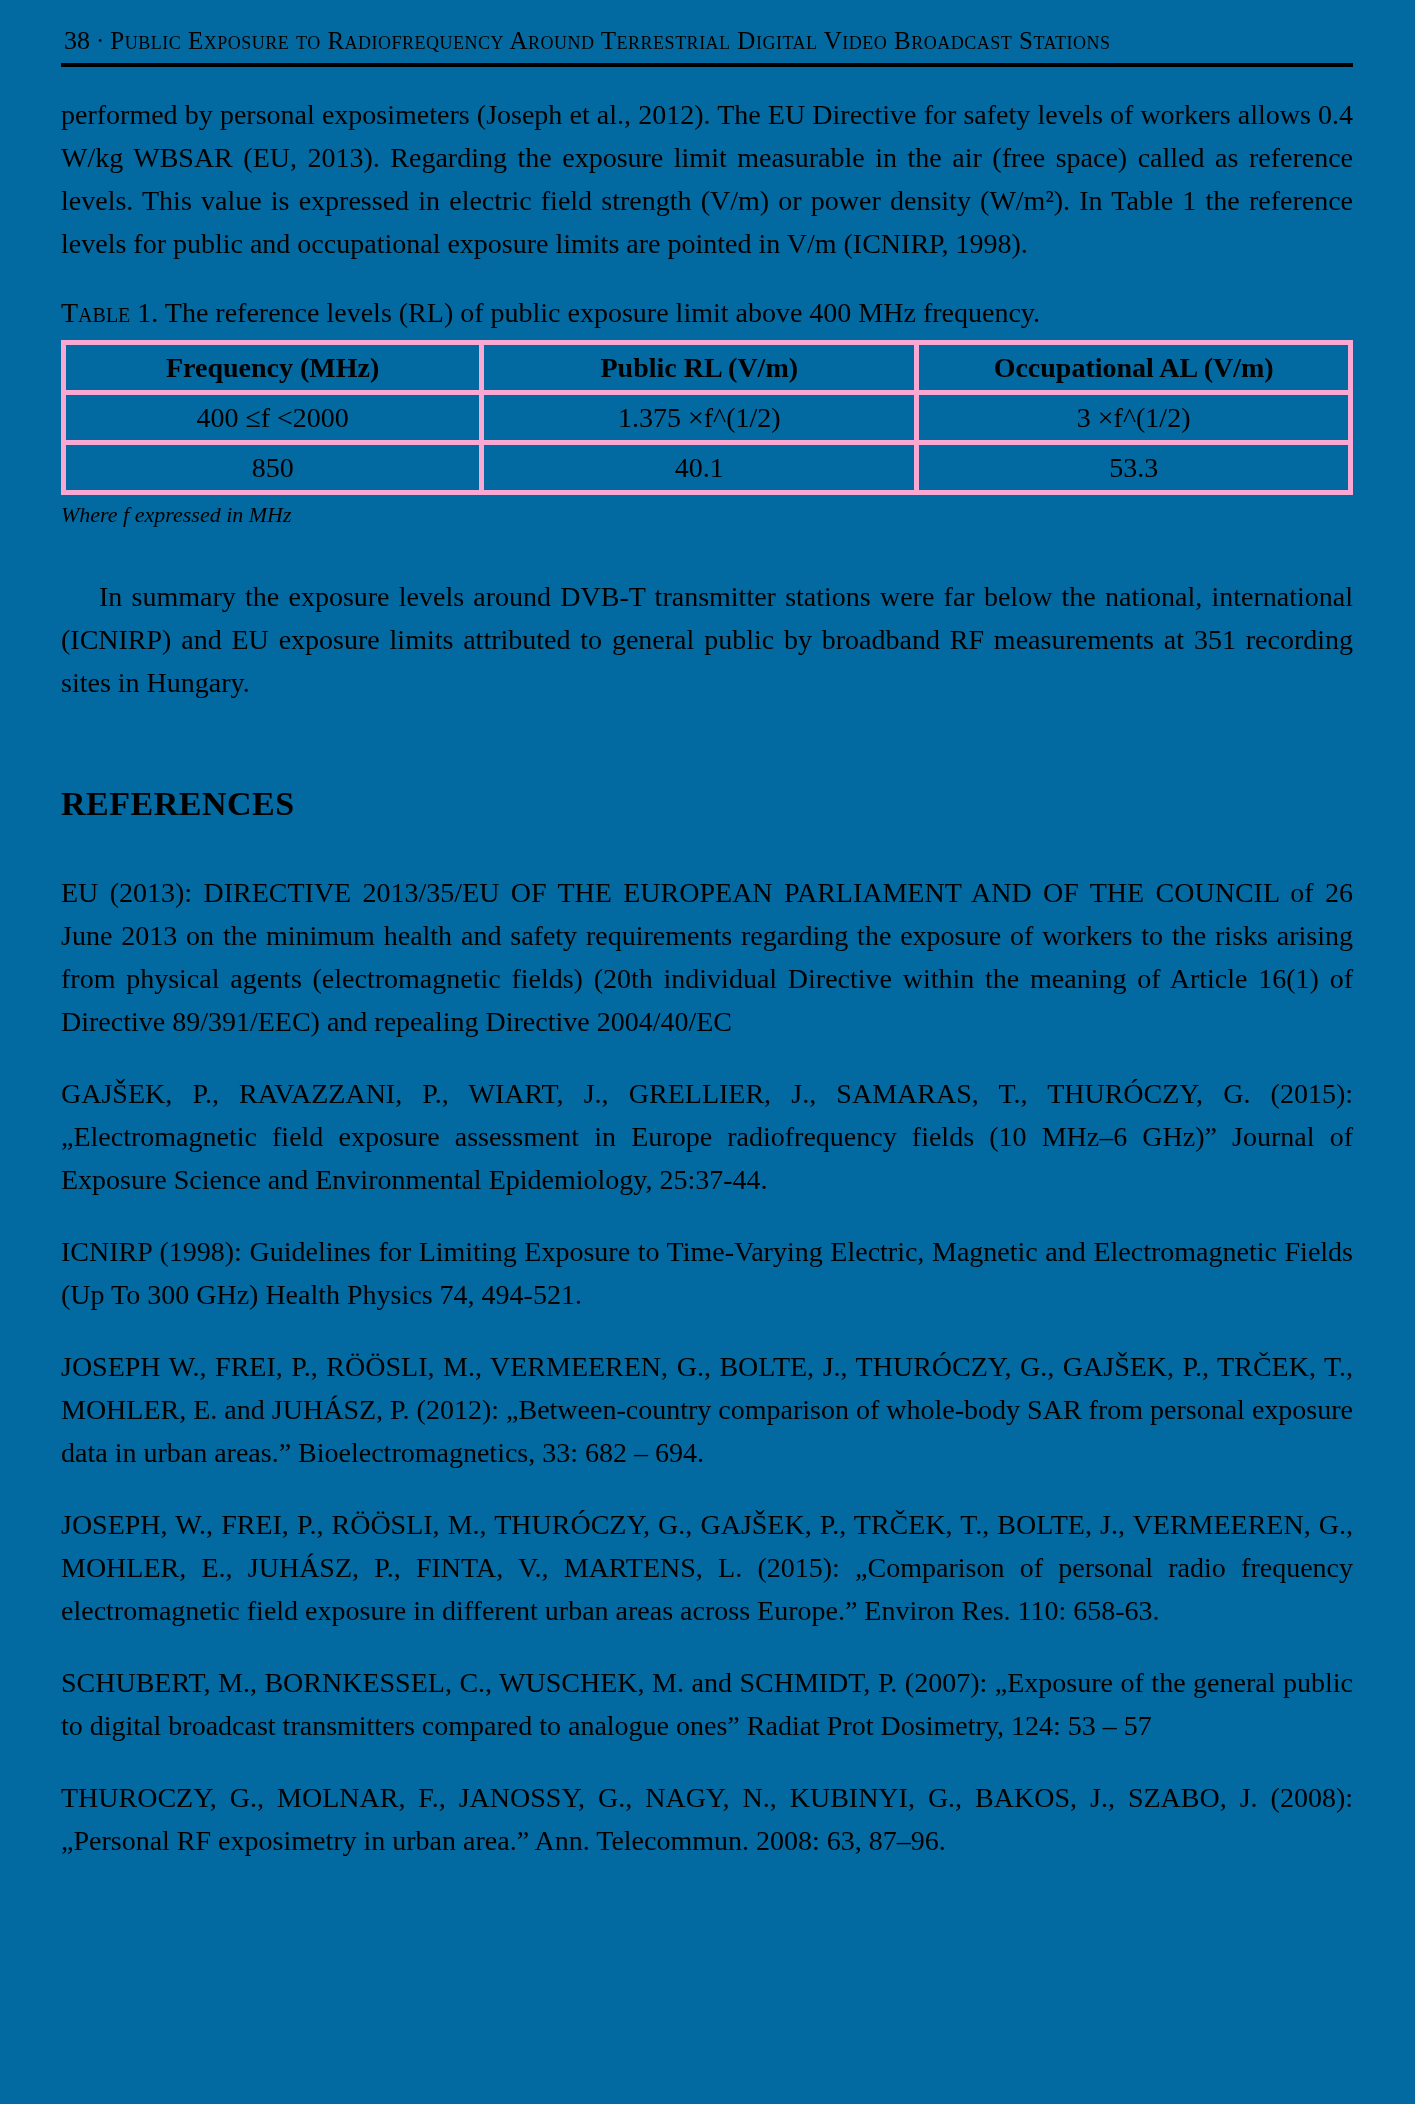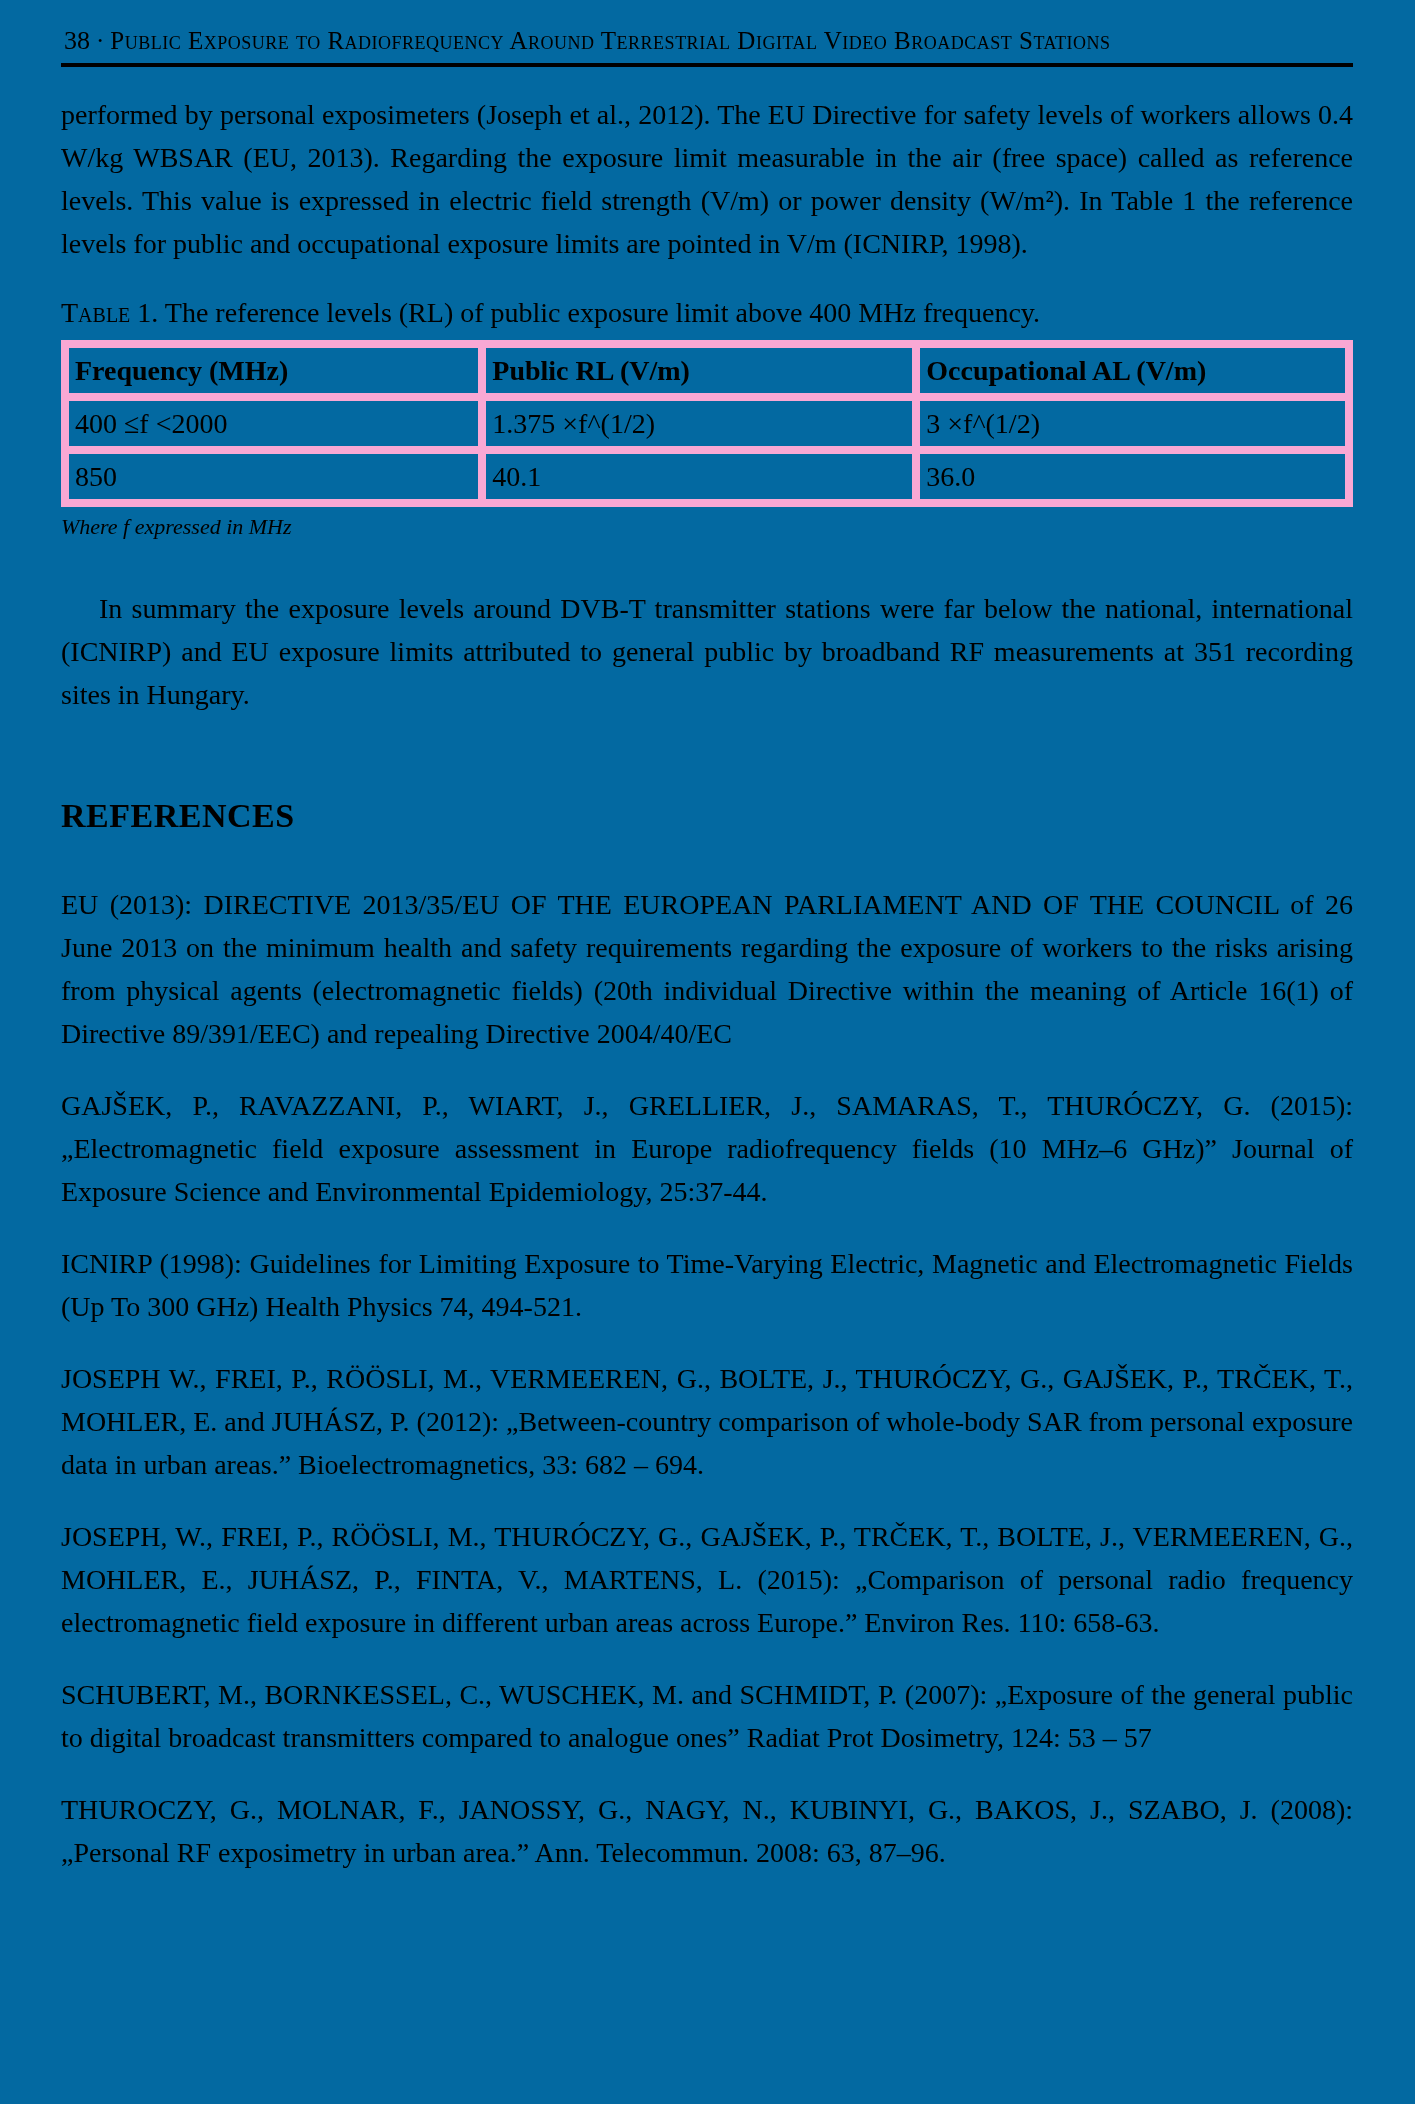--- a/index.html
+++ b/index.html
@@ -40,22 +40,22 @@
     margin-bottom: 6px;
     font-weight: normal;
     text-align: left;
   }
   table.rl-table {
     width: 100%;
     border-collapse: collapse;
     table-layout: fixed;
   }
   table.rl-table th, table.rl-table td {
-    border: 8px solid #f9a8d4;
-    text-align: left;
+    border: 5px solid #f9a8d4;
+    text-align: center;
     vertical-align: middle;
     height: 45px;
     padding: 1px 6px;
   }
   table.rl-table th { font-weight: bold; }
   col.c1 { width: 32.5%; }
   col.c2 { width: 33.8%; }
   col.c3 { width: 33.7%; }
   .footnote {
     font-style: italic;
@@ -112,21 +112,21 @@
     </thead>
     <tbody>
       <tr>
         <td>400 ≤f &lt;2000</td>
         <td>1.375 ×f^(1/2)</td>
         <td>3 ×f^(1/2)</td>
       </tr>
       <tr>
         <td>850</td>
         <td>40.1</td>
-        <td>36.0</td>
+        <td>53.3</td>
       </tr>
     </tbody>
   </table>
 
   <p class="footnote">Where f expressed in MHz</p>
 
   <p class="body summary">In summary the exposure levels around DVB-T transmitter stations were far below the national, international (ICNIRP) and EU exposure limits attributed to general public by broadband RF measurements at 351 recording sites in Hungary.</p>
 
   <h1 class="refs-heading">REFERENCES</h1>
 

